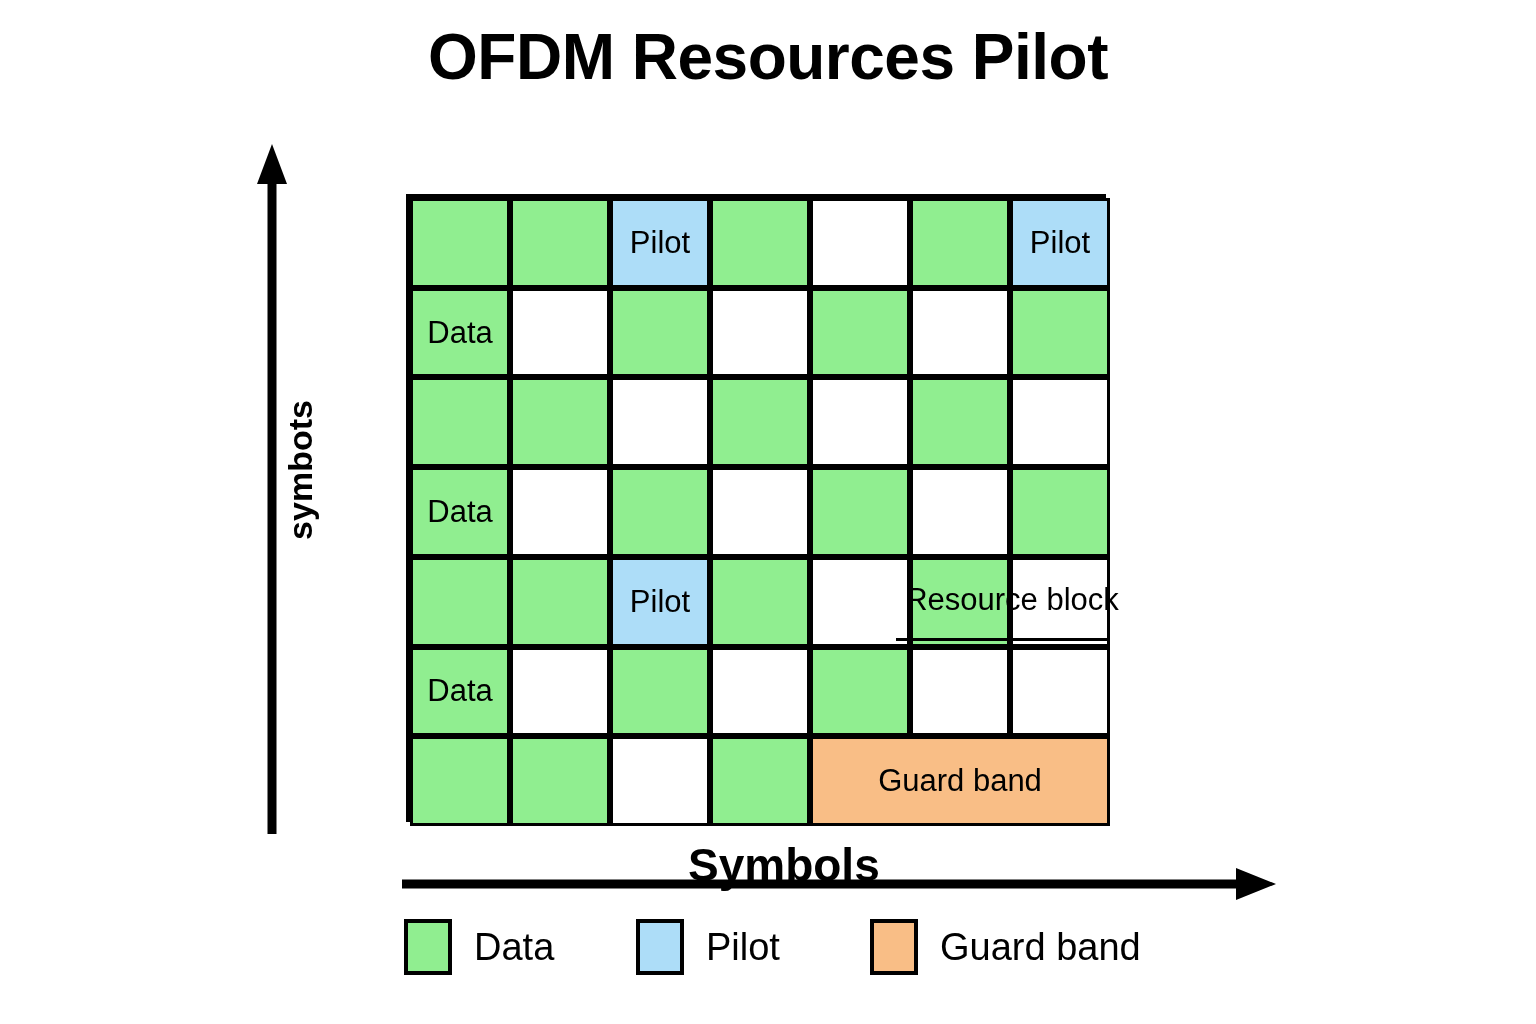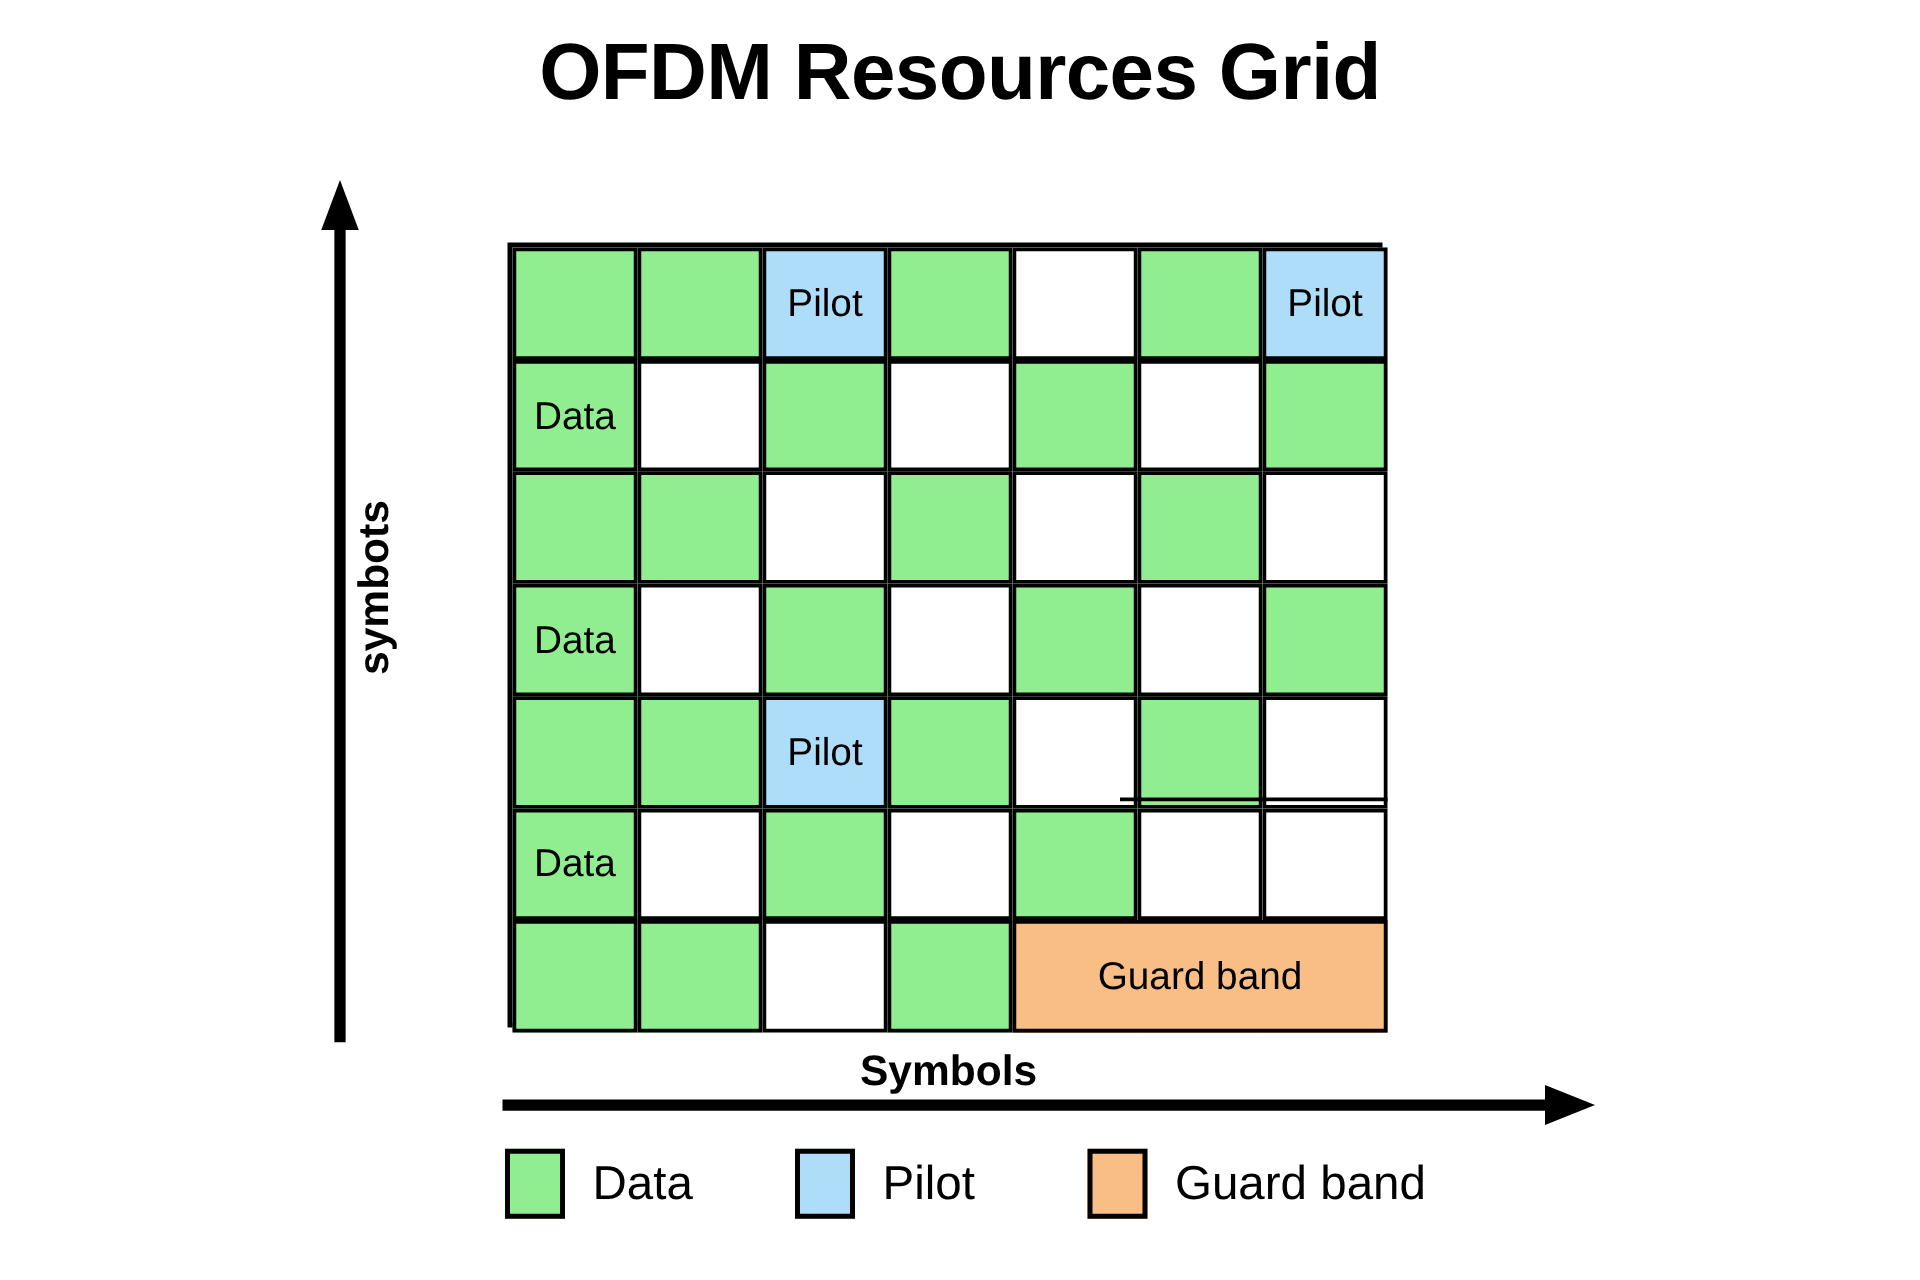--- a/index.html
+++ b/index.html
@@ -30,21 +30,22 @@
     position:absolute;
     left:406px;top:138px;width:700px;
     text-align:center;
     font-size:34px;
     font-weight:bold;
     color:#000;
   }
   .symbols-label{
     position:absolute;
     left:688px;top:838px;width:180px;
-    font-size:34px;
+    text-align:center;
+    font-size:46px;
     font-weight:bold;
     color:#000;
   }
   .symbots-label{
     position:absolute;
     left:300px;top:470px;
     width:200px;
     text-align:center;
     font-size:34px;
     font-weight:bold;
@@ -129,21 +130,21 @@
     font-size:38px;
     color:#000;
     white-space:nowrap;
   }
 </style>
 </head>
 <body>
 
 <div id="stage">
 
-  <div class="title">OFDM Resources Grid</div>
+  <div class="title">OFDM Resources Pilot</div>
 
 
   <div class="symbots-label">symbots</div>
 
   <svg class="v-arrow" viewBox="0 0 34 692" aria-hidden="true">
     <line x1="17" y1="692" x2="17" y2="34" stroke="#000" stroke-width="9"></line>
     <polygon points="17,2 2,42 32,42" fill="#000"></polygon>
   </svg>
 
   <svg class="h-arrow" viewBox="0 0 880 44" aria-hidden="true">
@@ -212,20 +213,21 @@
       <div class="cell" style="left: 100px; top: 538.286px; width: 100px; height: 89.7143px; background: rgb(144, 238, 144);"></div>
       <div class="cell plain" style="left: 200px; top: 538.286px; width: 100px; height: 89.7143px; background: rgb(255, 255, 255);"></div>
       <div class="cell" style="left: 300px; top: 538.286px; width: 100px; height: 89.7143px; background: rgb(144, 238, 144);"></div>
       <div class="cell" style="left: 400px; top: 538.286px; width: 100px; height: 89.7143px; background: rgb(249, 190, 134);"></div>
       <div class="cell" style="left: 500px; top: 538.286px; width: 100px; height: 89.7143px; background: rgb(249, 190, 134);"></div>
       <div class="cell" style="left: 600px; top: 538.286px; width: 100px; height: 89.7143px; background: rgb(249, 190, 134);"></div>
       <div class="guard-merge" style="left: 400px; top: 538.286px; width: 300px; height: 89.7143px; background: rgb(249, 190, 134);">
         <span>Guard band</span>
       </div>
       <div class="rb-leader" style="left: 486px; top: 439.571px; width: 214px;"></div>
+      <div class="rb-callout" style="left: 492px; top: 380.857px;">Resource block</div>
     </div>
 
   <div id="legend">
       <div class="legend-item" style="left: 0px;">
         <div class="legend-swatch" style="background: rgb(144, 238, 144);"></div>
         <div class="legend-text">Data</div>
       </div>
       <div class="legend-item" style="left: 232px;">
         <div class="legend-swatch" style="background: rgb(173, 221, 248);"></div>
         <div class="legend-text">Pilot</div>

